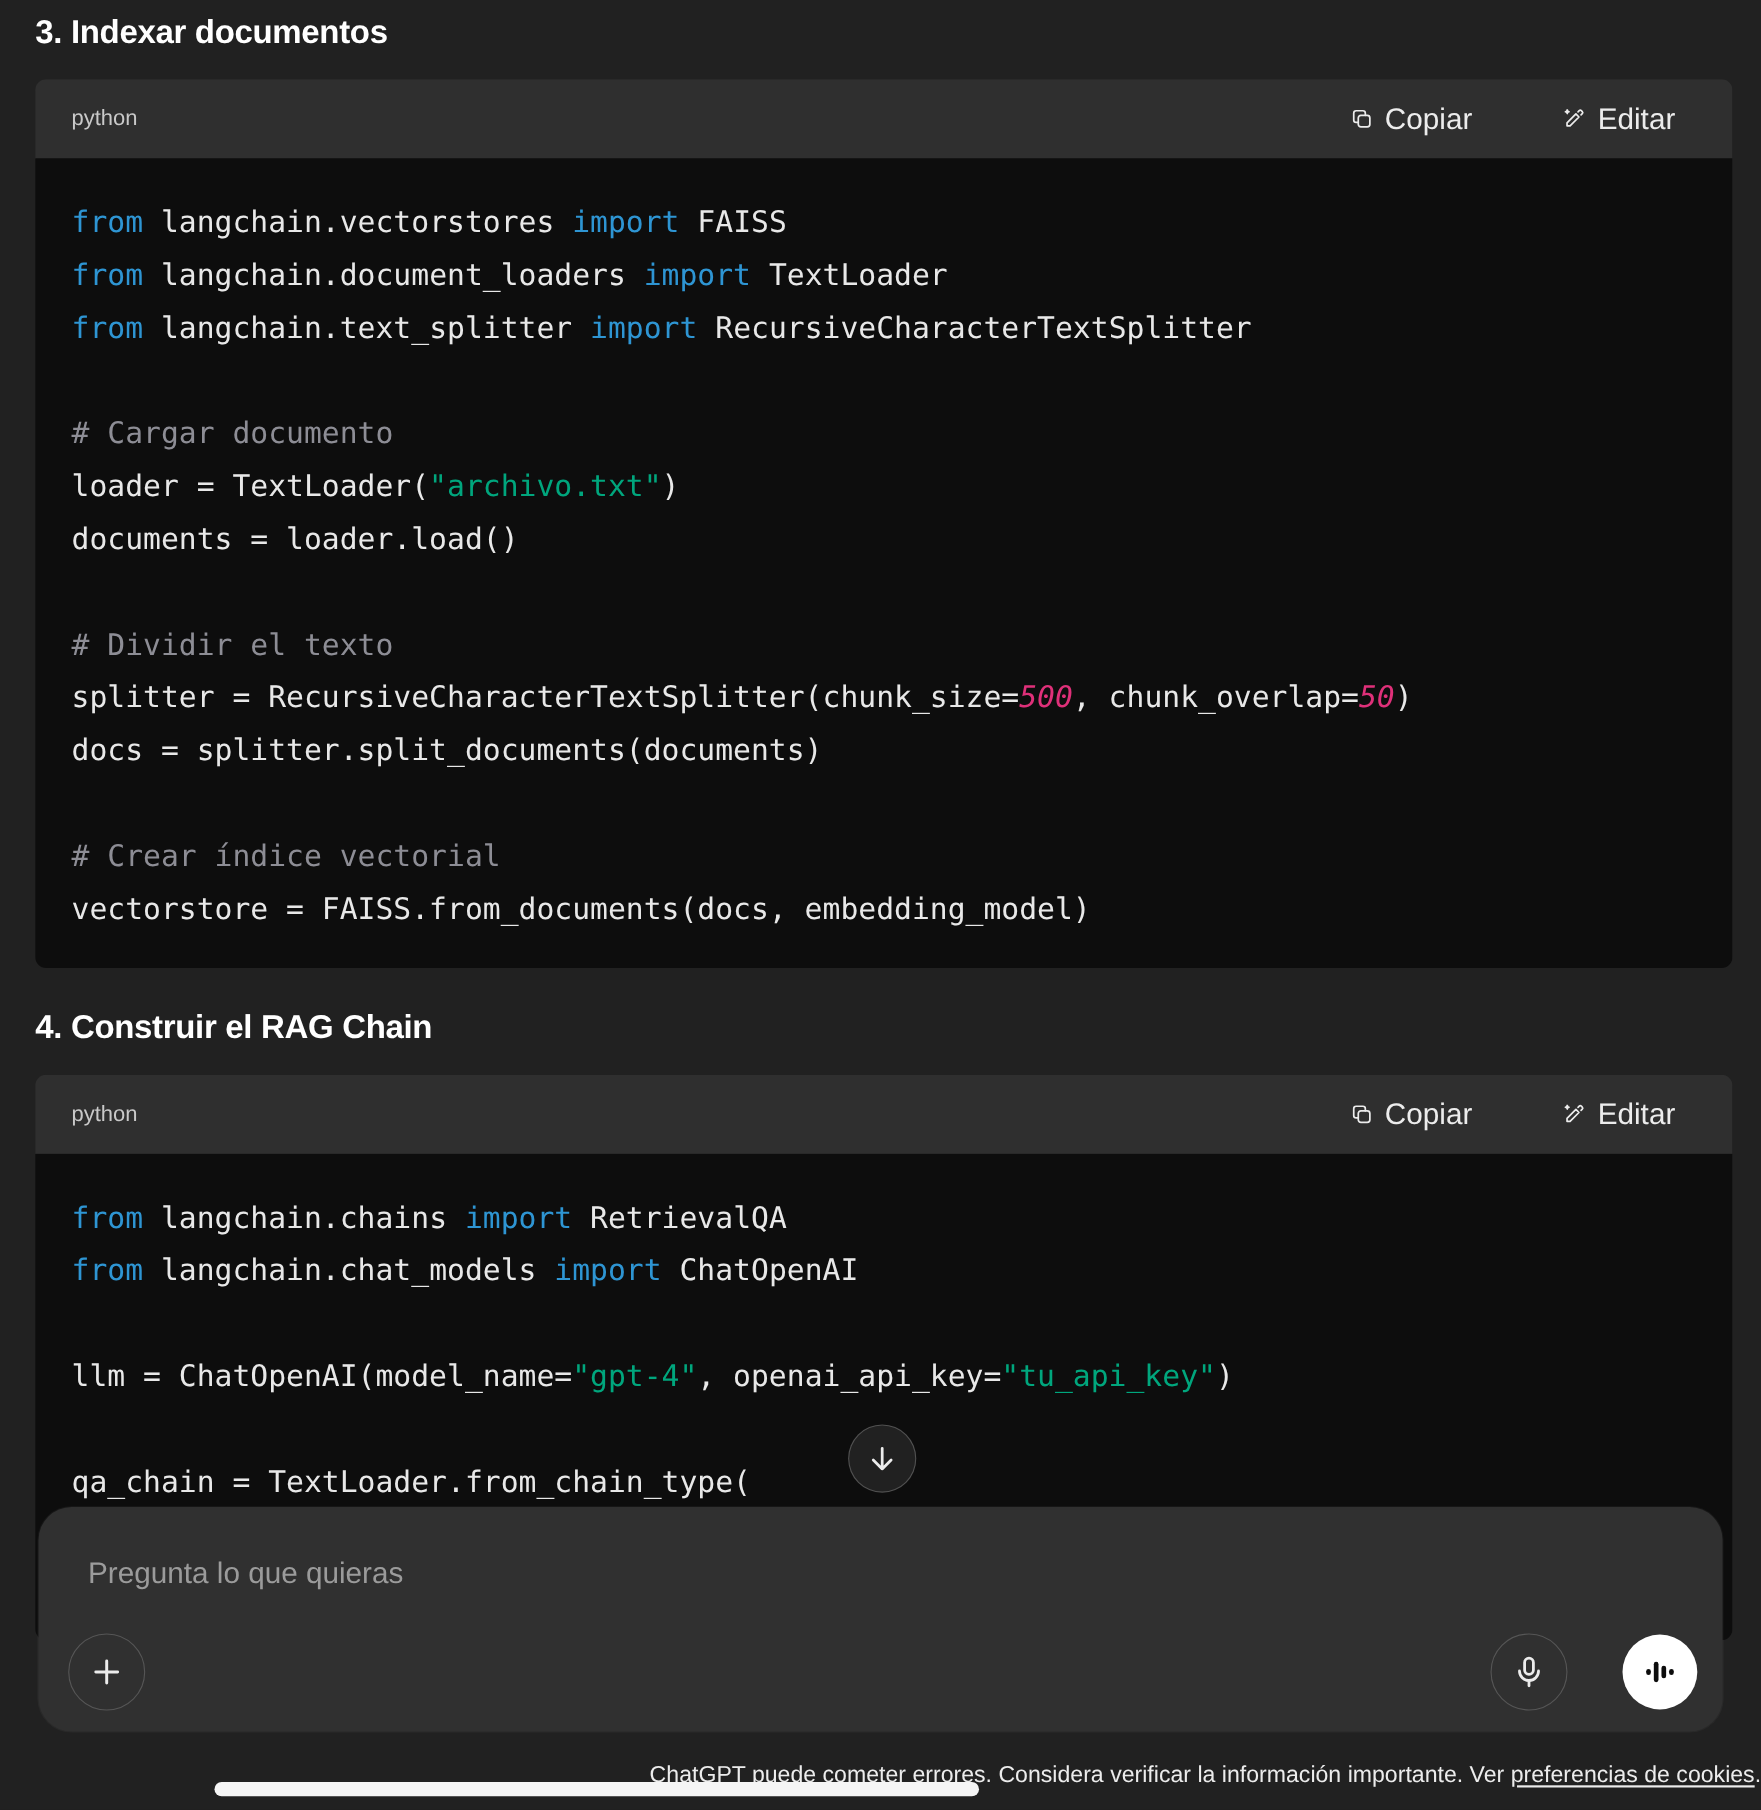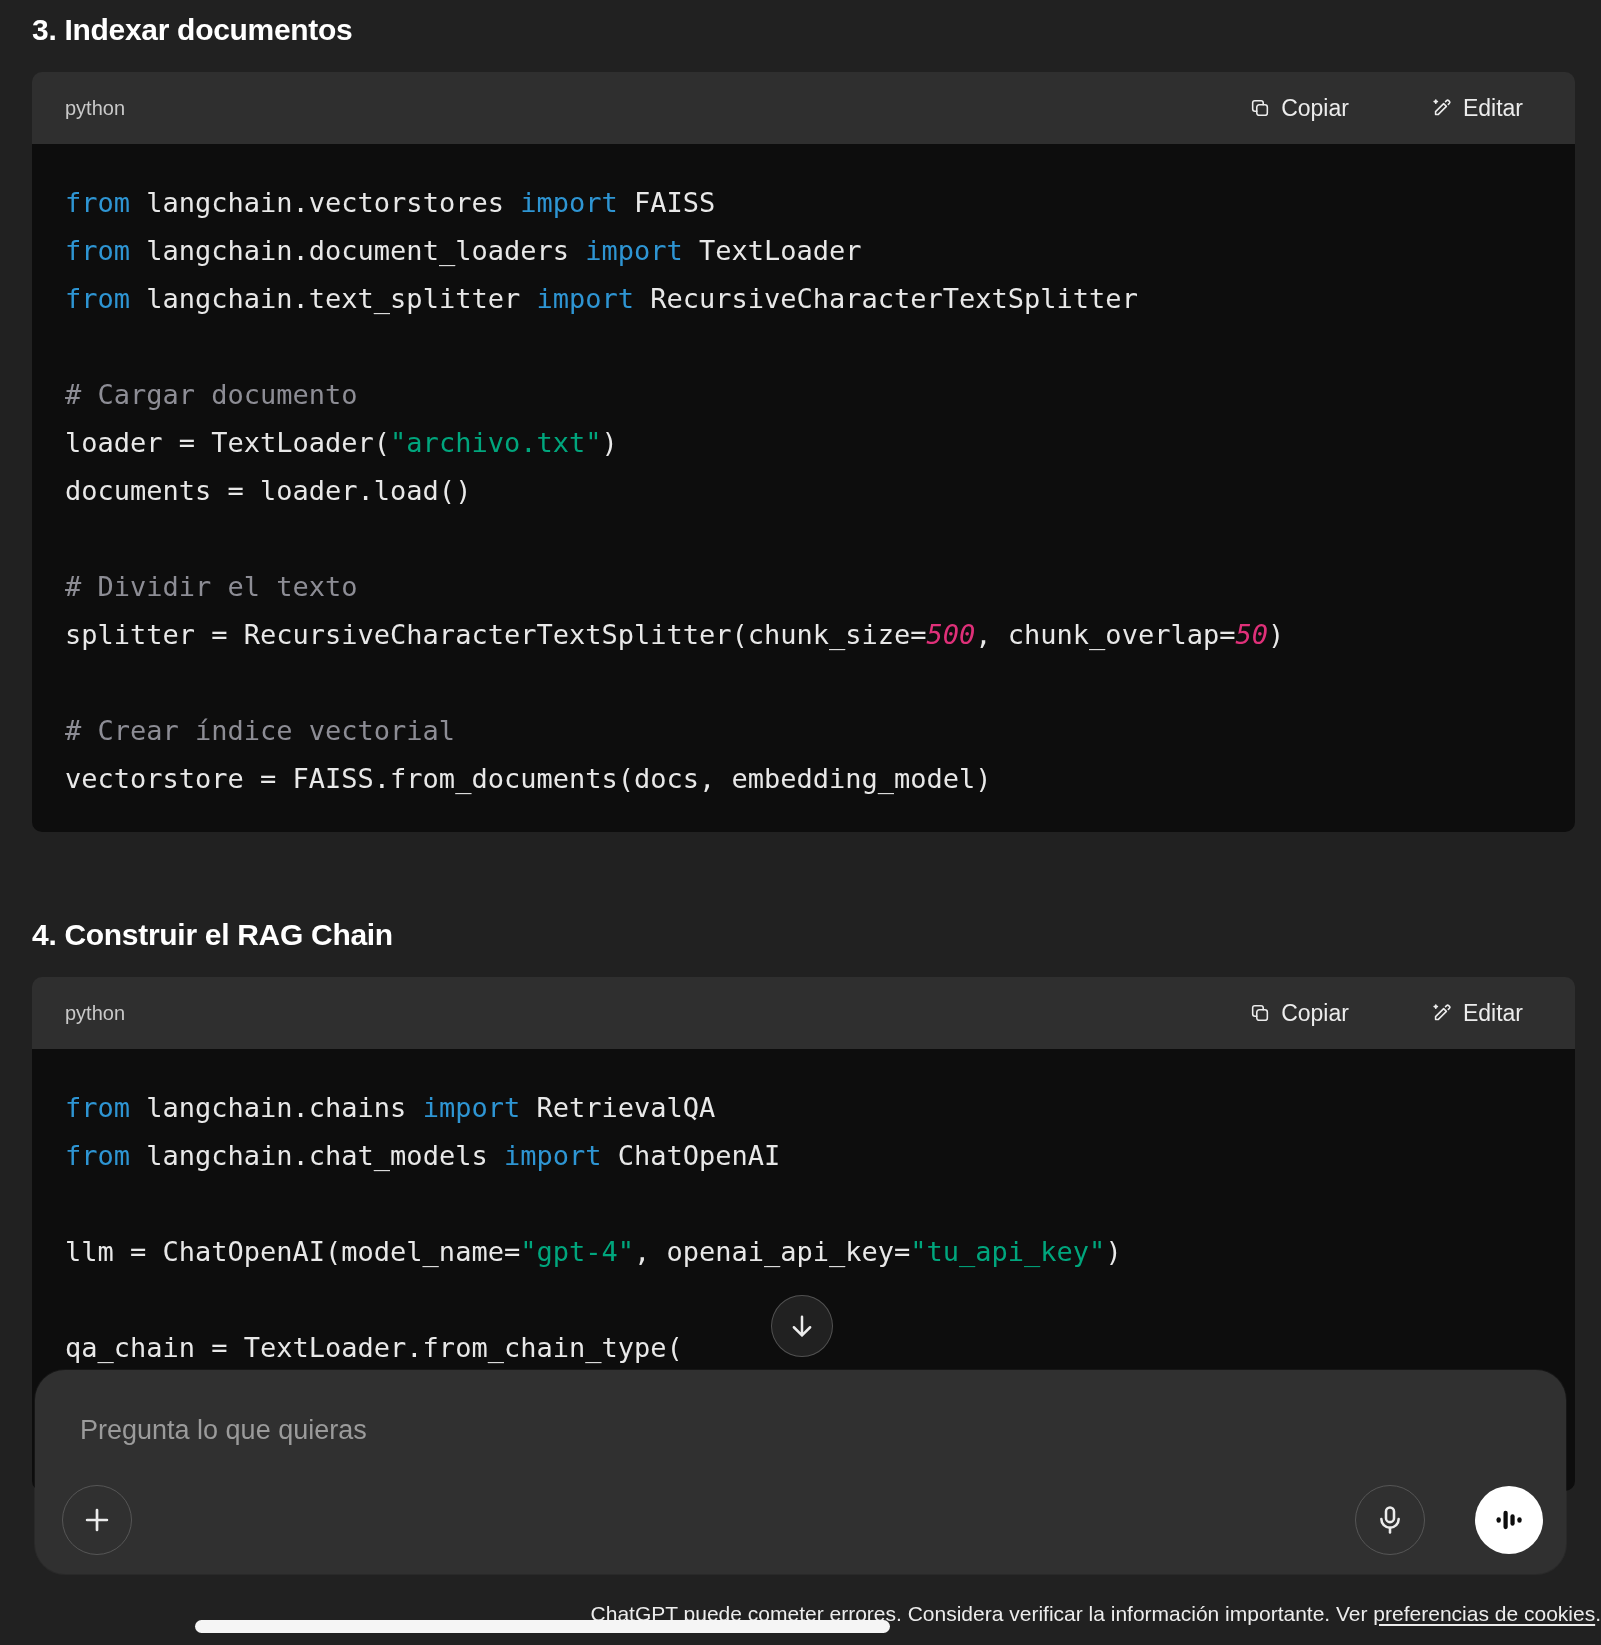--- a/index.html
+++ b/index.html
@@ -23,21 +23,21 @@
   .codeblock .cb-header{
     height:72px;background:var(--header-bg,#2f2f2f);
     display:flex;align-items:center;
     padding:0 40px 0 33px;box-sizing:border-box;
   }
   .cb-lang{font-size:20px;color:#c9c9c9;}
   .cb-actions{margin-left:auto;display:flex;align-items:center;gap:58px;}
   .cb-btn{
     display:flex;align-items:center;gap:10px;
     background:none;border:none;color:#ececec;
-    font-size:23px;font-family:"Liberation Sans",sans-serif;
+    font-size:27px;font-family:"Liberation Sans",sans-serif;
     cursor:pointer;padding:0 12px;
   }
   .cb-btn svg{width:22px;height:22px;stroke:#ececec;fill:none;stroke-width:1.7;stroke-linecap:round;stroke-linejoin:round;}
   .cb-body{
     background:var(--code-bg,#0d0d0d);
     padding:34px 33px 30px 33px;
   }
   .code-line{
     height:48px;display:flex;align-items:center;
     font-family:"DejaVu Sans Mono","Liberation Mono",monospace;
@@ -126,20 +126,21 @@
         <div class="code-line"><span class="tk-kw">from</span><span class="tk-pl"> langchain.vectorstores </span><span class="tk-kw">import</span><span class="tk-pl"> FAISS</span></div>
         <div class="code-line"><span class="tk-kw">from</span><span class="tk-pl"> langchain.document_loaders </span><span class="tk-kw">import</span><span class="tk-pl"> TextLoader</span></div>
         <div class="code-line"><span class="tk-kw">from</span><span class="tk-pl"> langchain.text_splitter </span><span class="tk-kw">import</span><span class="tk-pl"> RecursiveCharacterTextSplitter</span></div>
         <div class="code-line"></div>
         <div class="code-line"><span class="tk-com"># Cargar documento</span></div>
         <div class="code-line"><span class="tk-pl">loader = TextLoader(</span><span class="tk-str">"archivo.txt"</span><span class="tk-pl">)</span></div>
         <div class="code-line"><span class="tk-pl">documents = loader.load()</span></div>
         <div class="code-line"></div>
         <div class="code-line"><span class="tk-com"># Dividir el texto</span></div>
         <div class="code-line"><span class="tk-pl">splitter = RecursiveCharacterTextSplitter(chunk_size=</span><span class="tk-num">500</span><span class="tk-pl">, chunk_overlap=</span><span class="tk-num">50</span><span class="tk-pl">)</span></div>
+        <div class="code-line"><span class="tk-pl">docs = splitter.split_documents(documents)</span></div>
         <div class="code-line"></div>
         <div class="code-line"><span class="tk-com"># Crear índice vectorial</span></div>
         <div class="code-line"><span class="tk-pl">vectorstore = FAISS.from_documents(docs, embedding_model)</span></div>
       </div>
   </div>
 
   <div class="h3" style="top:919px;">4. Construir el RAG Chain</div>
 
   <div class="codeblock" style="top:977px;">
     <div class="cb-header">

